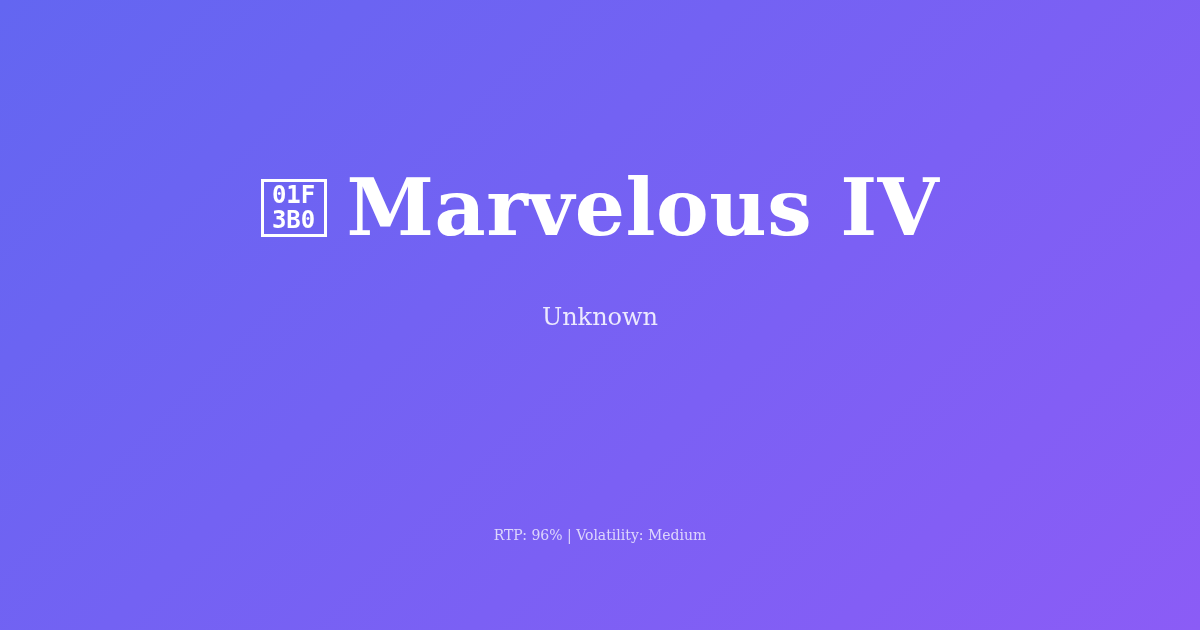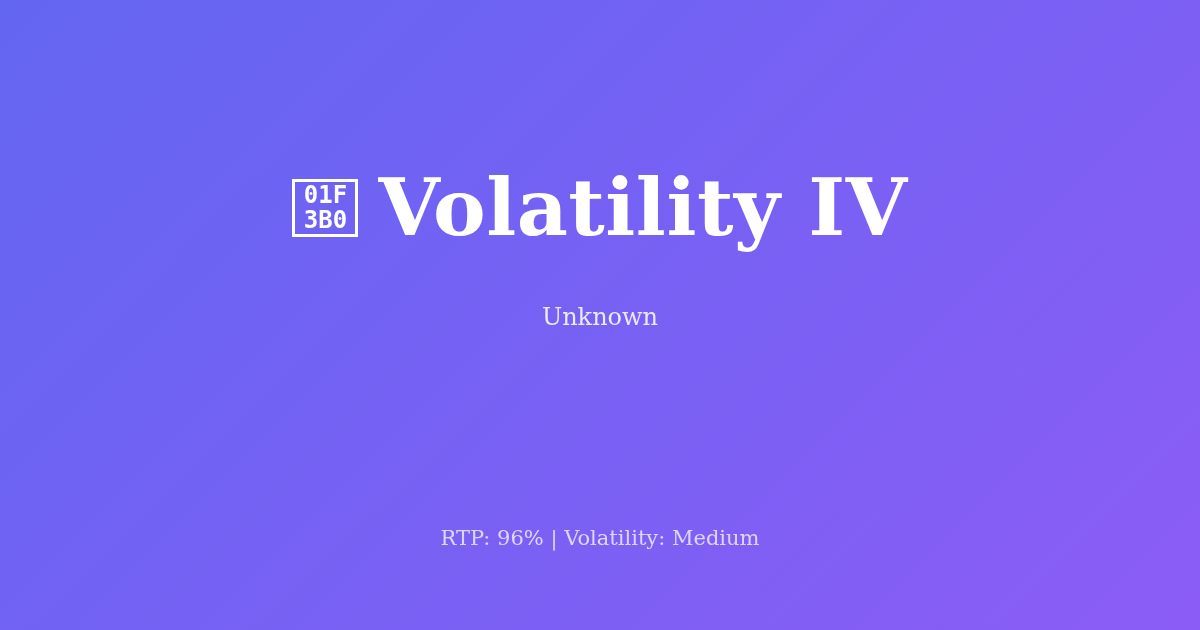--- a/index.html
+++ b/index.html
@@ -97,21 +97,21 @@
   .og-footer {
     position: absolute;
     left: 0;
     right: 0;
     top: 528px;
     text-align: center;
   }
 
   .og-meta {
     font-family: "DejaVu Serif", "Liberation Serif", serif;
-    font-size: 21px;
+    font-size: 14px;
     font-weight: 400;
     line-height: 1.0;
     color: rgba(255, 255, 255, 0.74);
     white-space: nowrap;
     margin: 0;
   }
 </style>
 </head>
 <body>
 
@@ -119,21 +119,21 @@
 
   <div class="hero">
 
     <div class="title-row">
 
       <span class="tofu-icon">
         <span class="tofu-row">01F</span>
         <span class="tofu-row">3B0</span>
       </span>
 
-      <h1 class="og-title">Volatility IV</h1>
+      <h1 class="og-title">Marvelous IV</h1>
 
     </div>
 
     <p class="og-subtitle">Unknown</p>
 
   </div>
 
   <div class="og-footer">
     <p class="og-meta">RTP: 96% | Volatility: Medium</p>
   </div>

